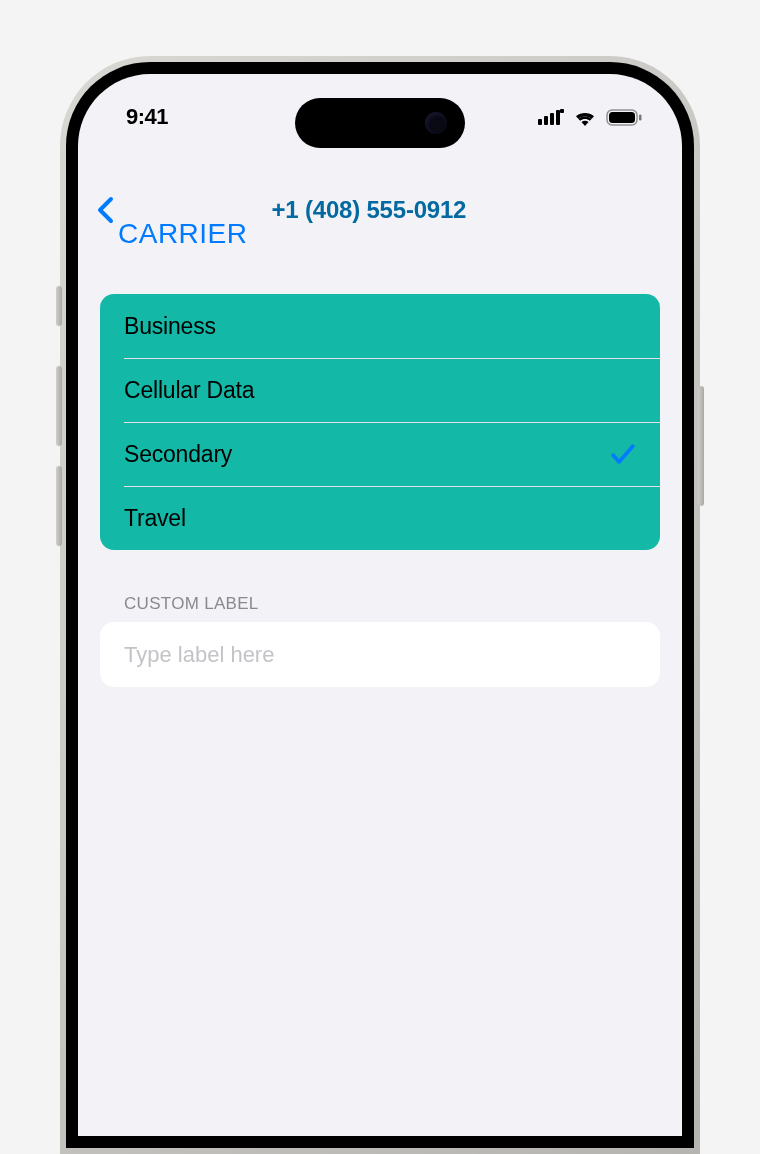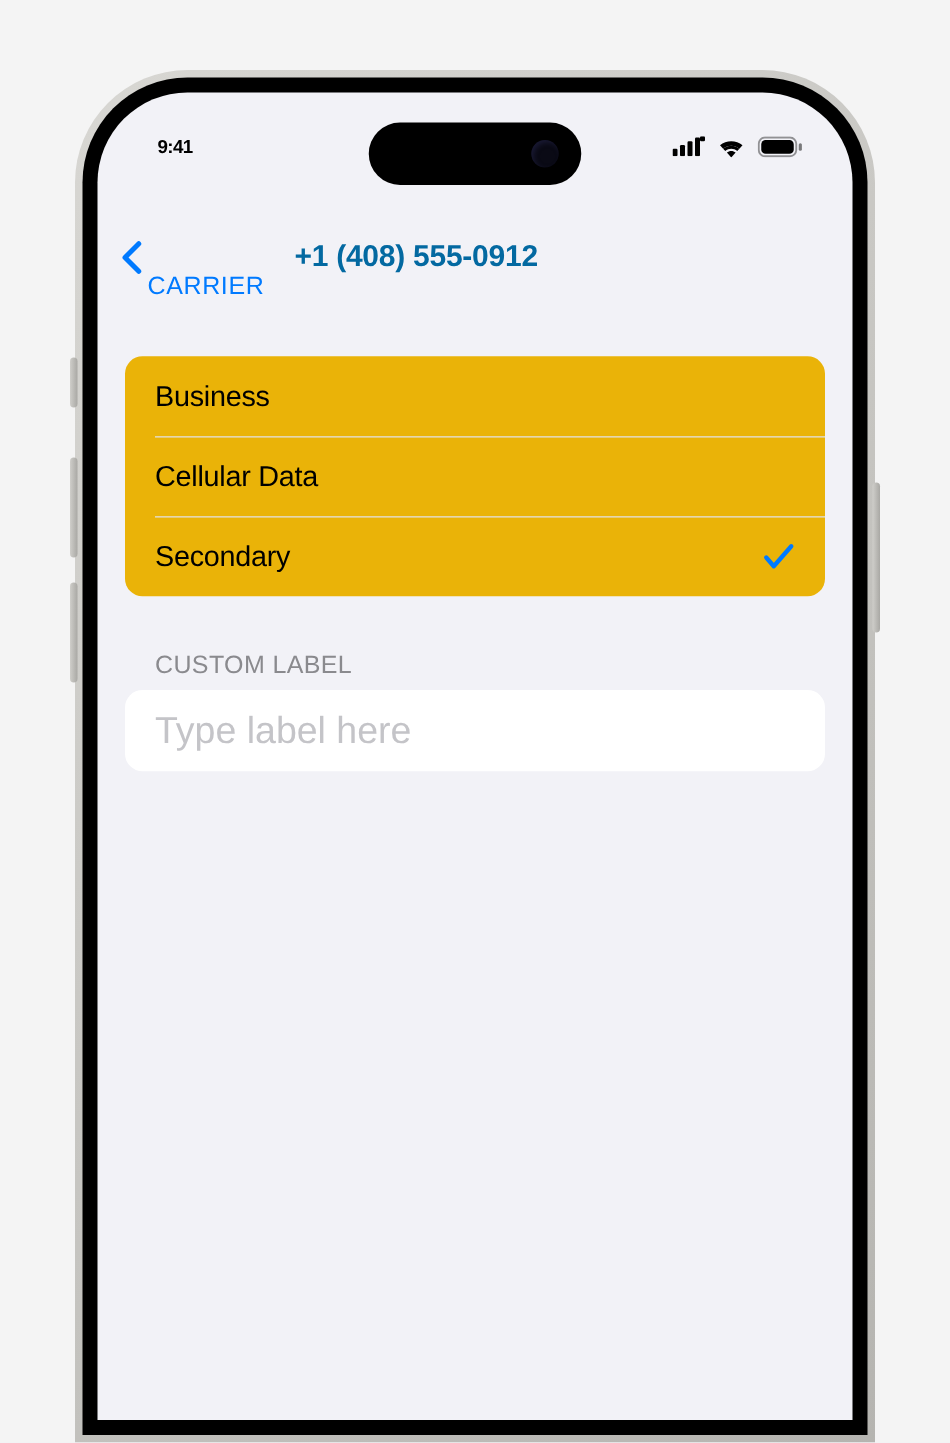--- a/index.html
+++ b/index.html
@@ -82,21 +82,21 @@
 
     
     .status-bar {
       display: flex;
       justify-content: space-between;
       align-items: center;
       height: 72px;
       padding: 14px 40px 0 48px;
     }
     .status-time {
-      font-size: 15px;
+      font-size: 22px;
       font-weight: 600;
       letter-spacing: -0.5px;
     }
     .status-icons {
       display: flex;
       align-items: center;
       gap: 9px;
     }
     .status-icons svg { display: block; }
 
@@ -108,37 +108,37 @@
       gap: 4px;
     }
     .back-link {
       display: flex;
       align-items: center;
       color: #007aff;
       gap: 2px;
     }
     .back-chevron svg { display: block; }
     .back-label {
-      font-size: 20px;
+      font-size: 28px;
       font-weight: 400;
       letter-spacing: 0.5px;
       margin-top: 48px;
     }
     .nav-title {
       font-size: 24px;
       font-weight: 600;
       color: #0369a1;
       margin-left: 20px;
       letter-spacing: -0.2px;
     }
 
     
     .list-group {
       margin: 26px 22px 0 22px;
-      background: #eab308;
+      background: #14b8a6;
       border-radius: 14px;
       overflow: hidden;
     }
     .list-row {
       display: flex;
       align-items: center;
       justify-content: space-between;
       height: 64px;
       padding: 0 24px;
       position: relative;
@@ -156,40 +156,40 @@
       font-size: 23px;
       color: #000;
       letter-spacing: -0.2px;
     }
     .check-icon { color: #007aff; }
     .check-icon svg { display: block; }
 
     
     .section-header {
       margin: 44px 46px 8px 46px;
-      font-size: 20px;
+      font-size: 17px;
       color: #8a8a8e;
       letter-spacing: 0.3px;
     }
 
     
     .input-group {
       margin: 0 22px;
       background: #fff;
       border-radius: 14px;
       height: 65px;
       padding: 0 24px;
       display: flex;
       align-items: center;
     }
     .label-input {
       border: none;
       outline: none;
       width: 100%;
-      font-size: 30px;
+      font-size: 22px;
       color: #404040;
       background: transparent;
       font-family: inherit;
     }
     .label-input::placeholder {
       color: #c4c4c8;
     }
   </style>
 </head>
 <body>
@@ -254,20 +254,23 @@
           <span class="row-label">Cellular Data</span>
         </div>
         <div class="list-row">
           <span class="row-label">Secondary</span>
           <span class="check-icon">
             <svg width="26" height="24" viewBox="0 0 26 24">
               <polyline points="3,13 9,20 23,4" fill="none" stroke="#007aff" stroke-width="3.5" stroke-linecap="round" stroke-linejoin="round"></polyline>
             </svg>
           </span>
         </div>
+        <div class="list-row">
+          <span class="row-label">Travel</span>
+        </div>
       </div>
 
       <div class="section-header">CUSTOM LABEL</div>
       <div class="input-group">
         <input type="text" class="label-input" placeholder="Type label here" style="">
       </div>
 
     </div>
   </div>
 </div>

